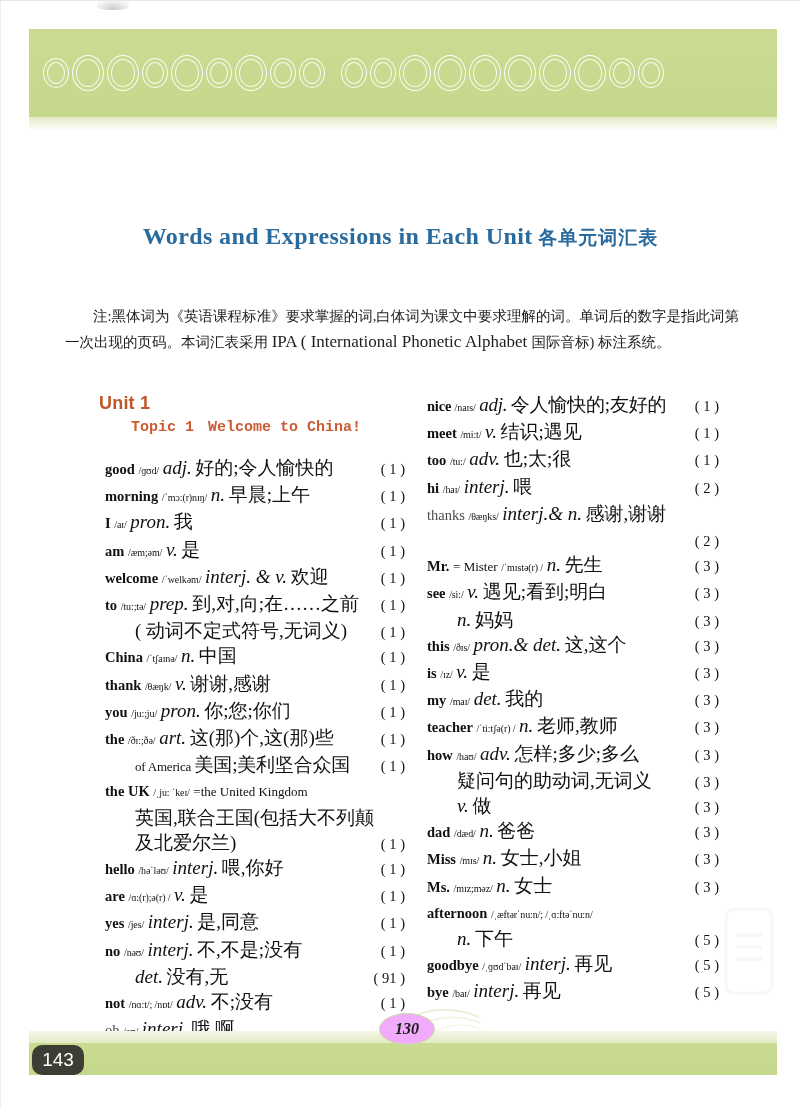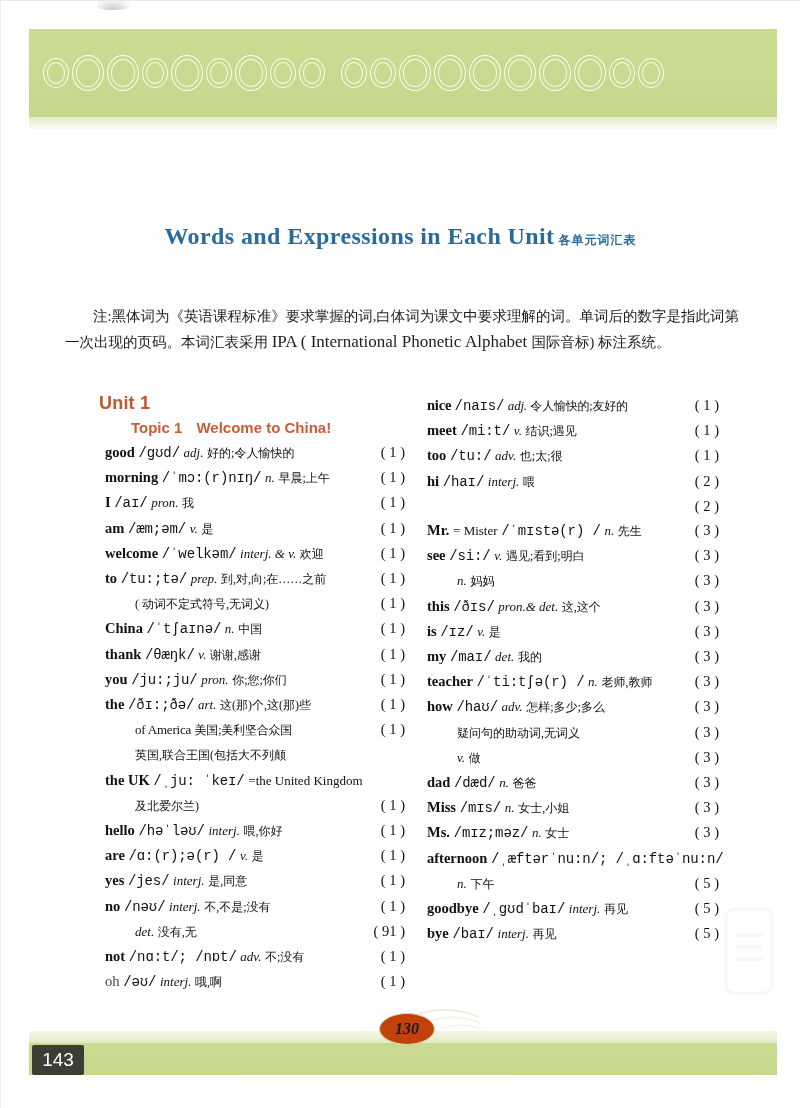--- a/index.html
+++ b/index.html
@@ -80,41 +80,41 @@
   .col{position:absolute;top:0;}
   .col-left{left:104px;width:300px;}
   .col-right{left:426px;width:292px;}
 
   .unit-head{
     font-family:"Liberation Sans",sans-serif;
     font-weight:bold;font-size:18px;color:#c0562a;
     margin:0 0 5px -6px;letter-spacing:.2px;
   }
   .topic-head{
-    font-family:Liberation Sans, sans-serif;
+    font-family:Liberation Mono, monospace;
     font-weight:bold;font-size:15px;color:#cc5c33;
-    margin:0 0 4px 26px;
+    margin:0 0 20px 26px;
   }
   .topic-head .sp{display:inline-block;width:14px;}
 
   .entry{
     display:flex;align-items:baseline;
     font-size:14.5px;line-height:24.2px;color:#111;
     white-space:nowrap;
   }
   .entry .body{flex:1 1 auto;overflow:visible;}
   .entry .pg{flex:0 0 auto;text-align:right;padding-left:4px;}
   .entry.cont .body{padding-left:30px;}
   .entry.nopg .pg{visibility:hidden;}
 
   .w{font-weight:bold;}
   .wl{font-weight:normal;color:#4a4a4a;}
-  .ph{font-family:Liberation Mono, monospace;font-size:14px;letter-spacing:-.1px;}
-  .pos{font-style:italic;font-size:13px;}
-  .cn{font-size:12px;}
+  .ph{font-family:Liberation Serif, serif;font-size:10px;letter-spacing:-.1px;}
+  .pos{font-style:italic;font-size:19px;}
+  .cn{font-size:19px;}
   .lat{font-size:13px;}
   .tight{letter-spacing:-.2px;}
 
   
   .footer{
     position:absolute;left:28px;top:1030px;width:748px;height:46px;
   }
   .footer-top{
     position:absolute;left:0;top:0;width:100%;height:12px;
     background:linear-gradient(180deg,#f3f6e6 0%,#e4ebc6 100%);
@@ -124,28 +124,28 @@
     background:linear-gradient(180deg,#c9db90 0%,#c5d88c 100%);
   }
   .folio-badge{
     position:absolute;left:3px;top:14px;
     width:52px;height:30px;
     background:#3d3d33;
     color:#fff;
     font-family:"Liberation Sans",sans-serif;
     font-size:19px;font-weight:normal;
     display:flex;align-items:center;justify-content:center;
-    border-radius:2px;
+    border-radius:10px;
   }
   .folio-oval{
     position:absolute;left:378px;top:1012px;
     width:54px;height:30px;
     border:1.4px solid #cfdca6;
     border-radius:50%;
-    background:#c2410c;
+    background:#f0abfc;
     display:flex;align-items:center;justify-content:center;
     font-family:"Liberation Serif",serif;
     font-style:italic;font-weight:bold;font-size:16px;color:#1a1a1a;
     z-index:4;
   }
   .folio-swoosh{
     position:absolute;left:392px;top:1004px;width:90px;height:38px;
     z-index:3;opacity:.5;
   }
   .watermark{
@@ -248,28 +248,28 @@
             <span class="pg">( 1 )</span>
           </div>
           <div class="entry">
             <span class="body"><span class="w">the</span> <span class="ph">/ðɪ:;ðə/</span> <span class="pos">art.</span> <span class="cn">这(那)个,这(那)些</span> </span>
             <span class="pg">( 1 )</span>
           </div>
           <div class="entry cont">
             <span class="body tight"><span class="lat">of America</span> <span class="cn">美国;美利坚合众国</span> </span>
             <span class="pg">( 1 )</span>
           </div>
+          <div class="entry nopg">
+            <span class="body"><span class="w">the UK</span> <span class="ph">/ˌju: ˈkeɪ/</span> <span class="lat">=the United Kingdom</span> </span>
+            <span class="pg">( 1 )</span>
+          </div>
           <div class="entry cont nopg">
             <span class="body"><span class="cn">英国,联合王国(包括大不列颠</span> </span>
             <span class="pg">( 1 )</span>
           </div>
-          <div class="entry nopg">
-            <span class="body"><span class="w">the UK</span> <span class="ph">/ˌju: ˈkeɪ/</span> <span class="lat">=the United Kingdom</span> </span>
-            <span class="pg">( 1 )</span>
-          </div>
           <div class="entry cont">
             <span class="body"><span class="cn">及北爱尔兰)</span> </span>
             <span class="pg">( 1 )</span>
           </div>
           <div class="entry">
             <span class="body"><span class="w">hello</span> <span class="ph">/həˈləʊ/</span> <span class="pos">interj.</span> <span class="cn">喂,你好</span> </span>
             <span class="pg">( 1 )</span>
           </div>
           <div class="entry">
             <span class="body"><span class="w">are</span> <span class="ph">/ɑ:(r);ə(r) /</span> <span class="pos">v.</span> <span class="cn">是</span> </span>
@@ -308,20 +308,24 @@
             <span class="body"><span class="w">meet</span> <span class="ph">/mi:t/</span> <span class="pos">v.</span> <span class="cn">结识;遇见</span> </span>
             <span class="pg">( 1 )</span>
           </div>
           <div class="entry">
             <span class="body"><span class="w">too</span> <span class="ph">/tu:/</span> <span class="pos">adv.</span> <span class="cn">也;太;很</span> </span>
             <span class="pg">( 1 )</span>
           </div>
           <div class="entry">
             <span class="body"><span class="w">hi</span> <span class="ph">/haɪ/</span> <span class="pos">interj.</span> <span class="cn">喂</span> </span>
             <span class="pg">( 2 )</span>
+          </div>
+          <div class="entry nopg">
+            <span class="body"><span class="wl">thanks</span> <span class="ph">/θæŋks/</span> <span class="pos">interj.&amp; n.</span> <span class="cn">感谢,谢谢</span> </span>
+            <span class="pg">( 1 )</span>
           </div>
           <div class="entry cont">
             <span class="body"></span>
             <span class="pg">( 2 )</span>
           </div>
           <div class="entry">
             <span class="body"><span class="w">Mr.</span> <span class="lat">= Mister</span> <span class="ph">/ˈmɪstə(r) /</span> <span class="pos">n.</span> <span class="cn">先生</span> </span>
             <span class="pg">( 3 )</span>
           </div>
           <div class="entry">

